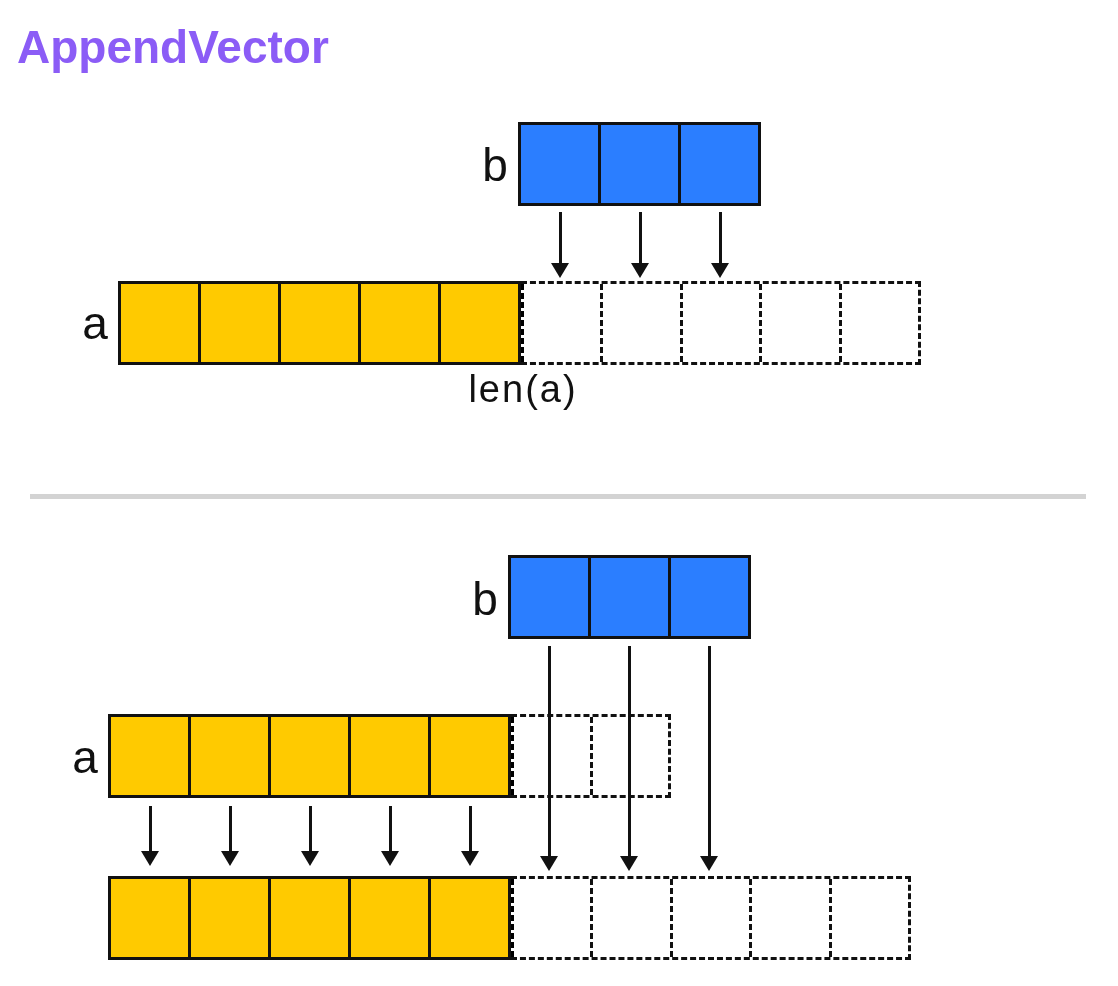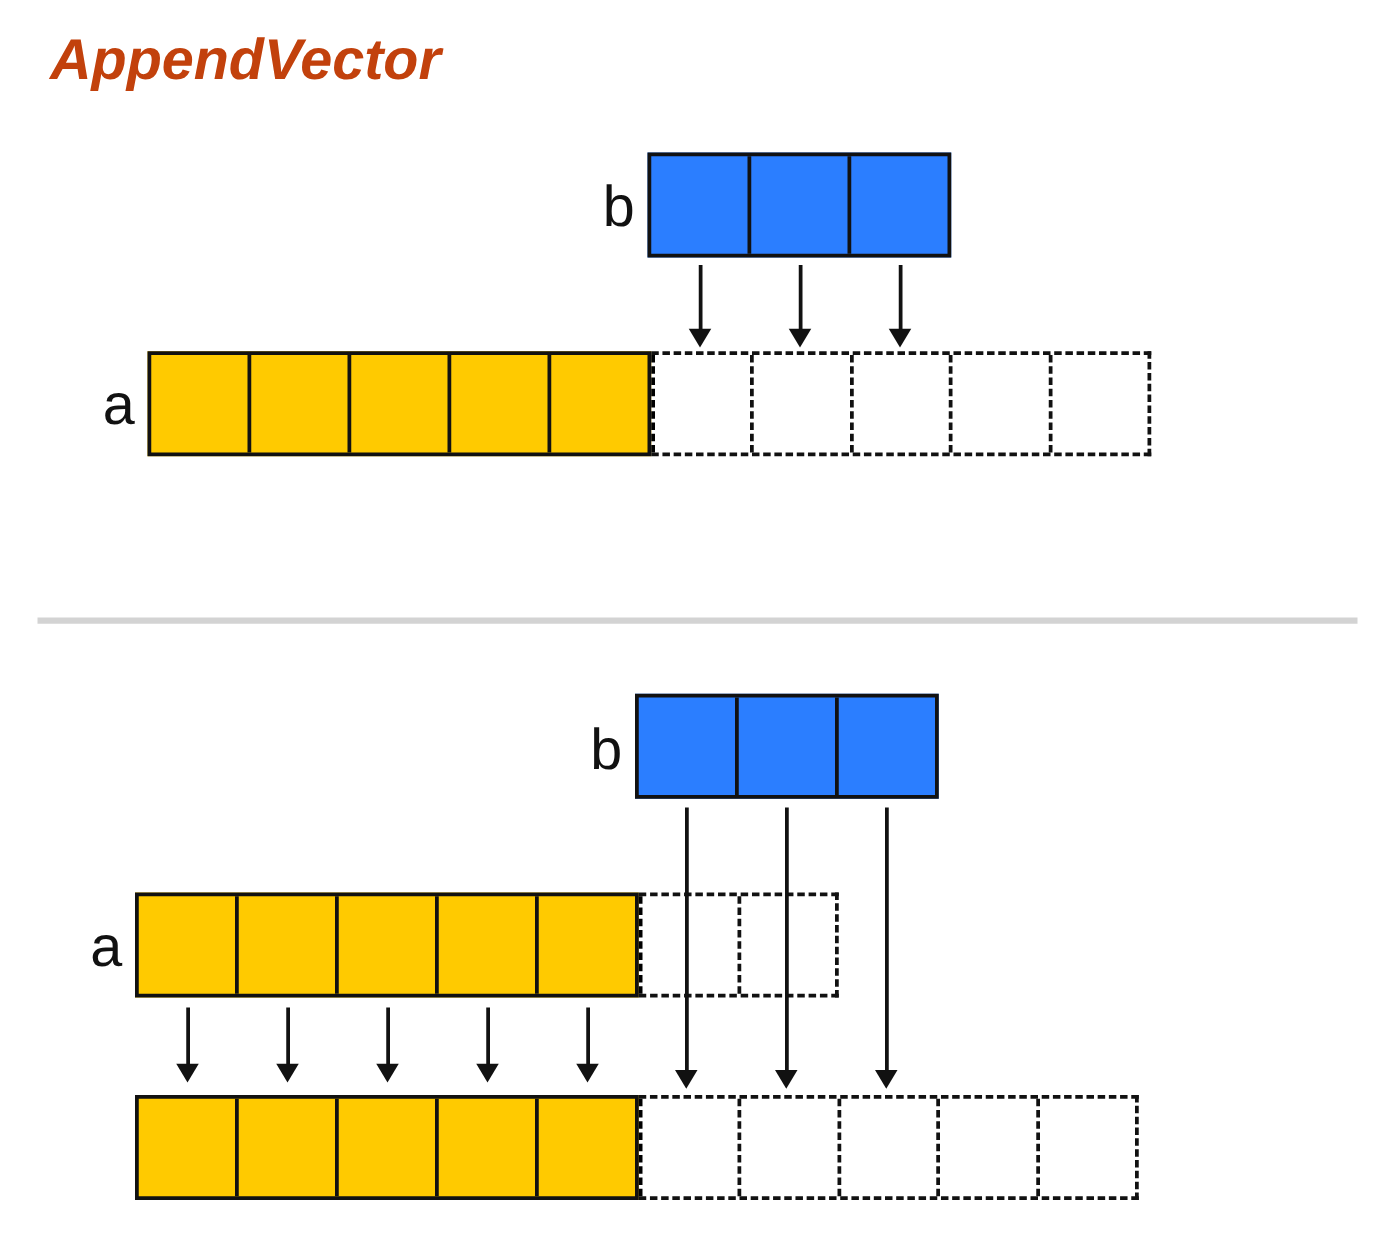--- a/index.html
+++ b/index.html
@@ -2,22 +2,22 @@
 <html><head>
 <meta charset="utf-8">
 <style>
   html,body { margin:0; padding:0; background:#ffffff; }
   .canvas {
     position:relative; width:1118px; height:986px;
     background:#ffffff; overflow:hidden;
     font-family:"Liberation Sans","DejaVu Sans",sans-serif;
   }
   .title {
-    position:absolute; left:40px; top:20px; margin:0;
-    font-size:46px; font-weight:700; color:#c2410c; letter-spacing:0px;font-style:italic;
+    position:absolute; left:17px; top:20px; margin:0;
+    font-size:46px; font-weight:700; color:#8b5cf6; letter-spacing:0px;
   }
   
   .array {
     position:absolute; display:flex; box-sizing:border-box;
     border:3px solid #111111;
   }
   .array .cell { flex:1 1 0; border-left:3px solid #111111; }
   .array .cell:first-child { border-left:none; }
   .array.blue   { background:#2b7eff; }
   .array.yellow { background:#ffca00; }
@@ -90,20 +90,21 @@
   </div>
 
   <div class="array dashed" style="left:521px; top:281px; width:400px; height:84px;">
     <i class="cell"></i>
     <i class="cell"></i>
     <i class="cell"></i>
     <i class="cell"></i>
     <i class="cell"></i>
   </div>
 
+  <div class="caption" style="left:438px; top:370px;">len(a)</div>
 
   <div class="divider"></div>
 
   <div class="side-label" style="left:462px; top:576px;">b</div>
 
   <div class="array blue" style="left:508px; top:555px; width:243px; height:84px;">
     <i class="cell"></i>
     <i class="cell"></i>
     <i class="cell"></i>
   </div>

